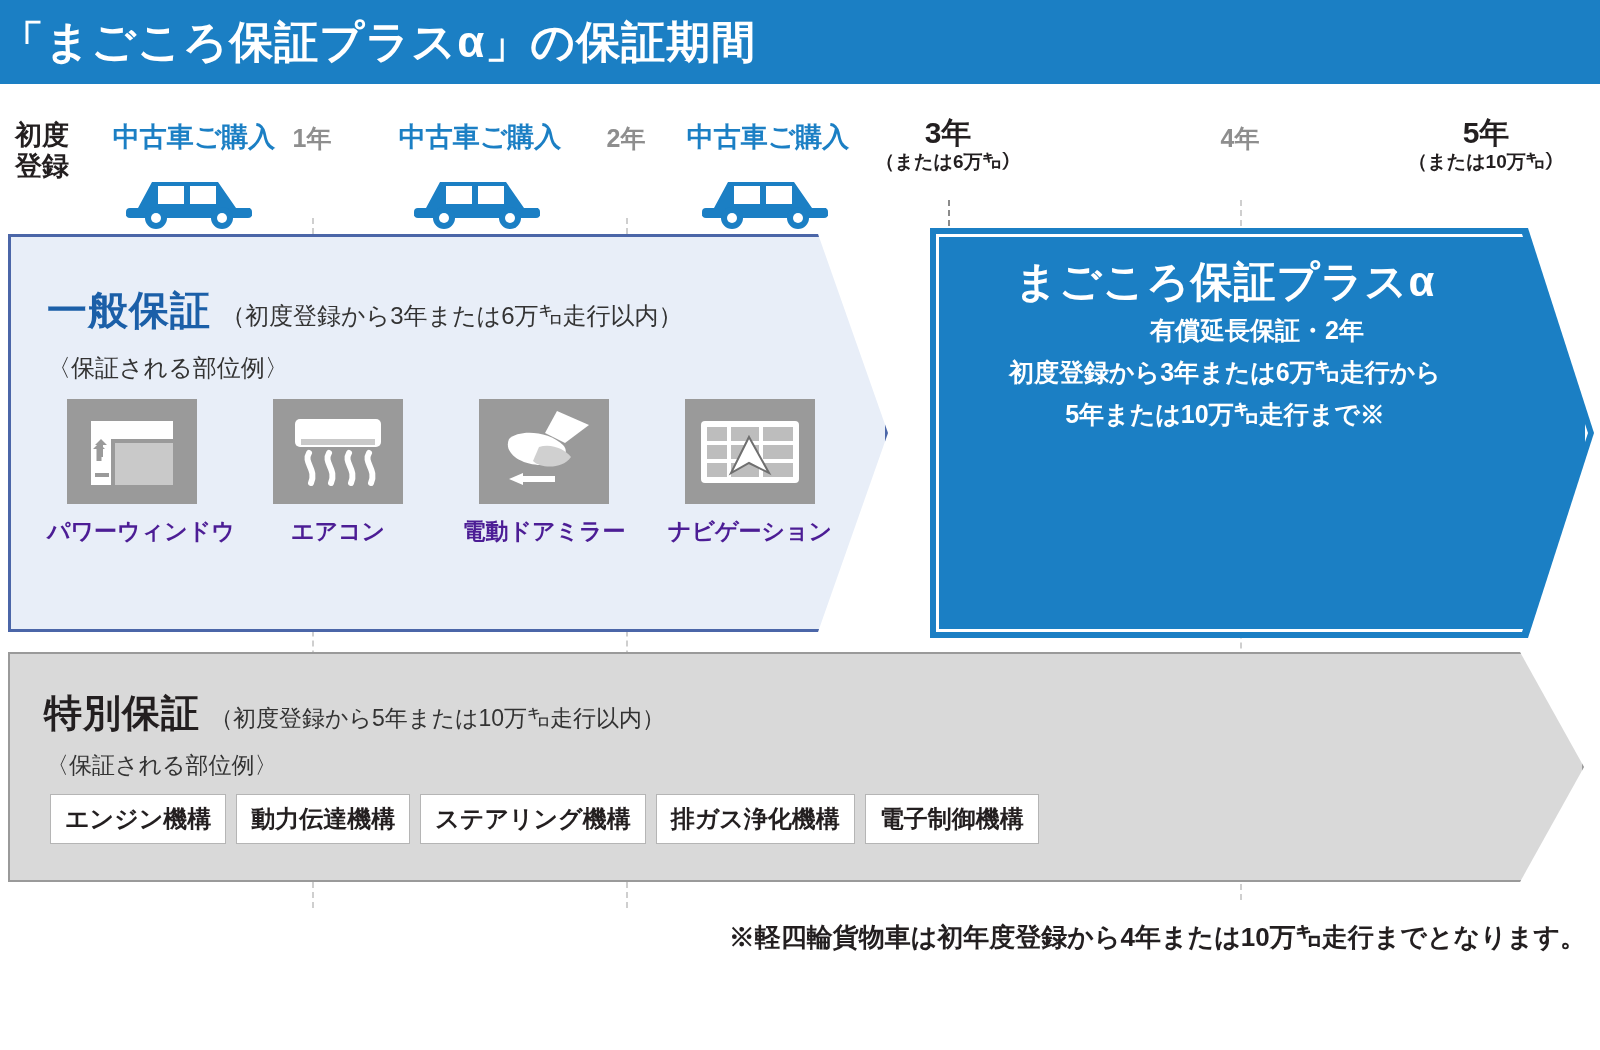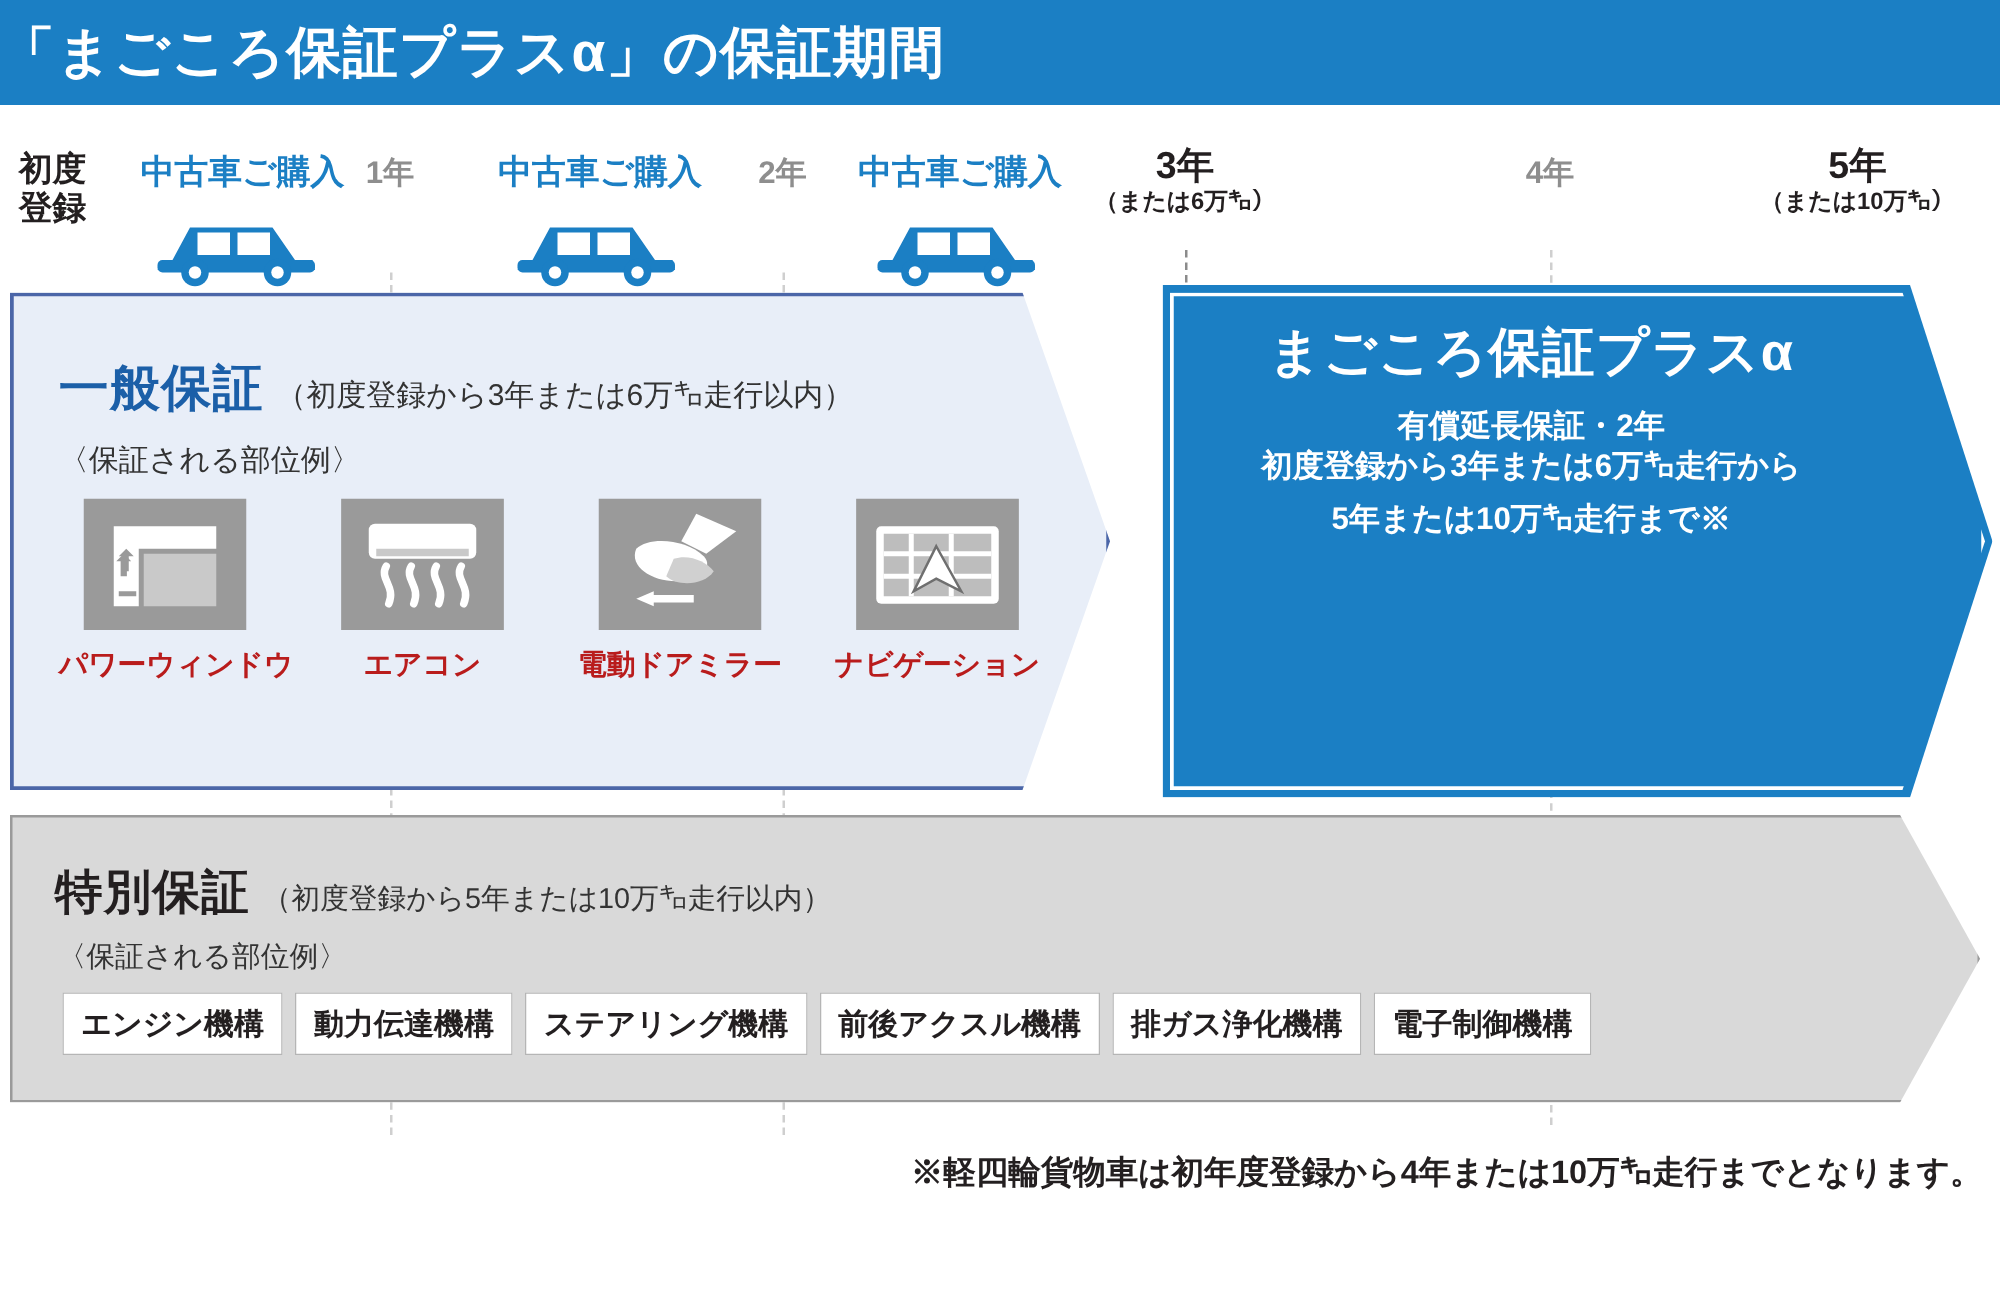--- a/index.html
+++ b/index.html
@@ -125,21 +125,21 @@
     height: 105px;
     margin: 0 auto;
     background: #9a9a9a;
     position: relative;
     overflow: hidden;
   }
   .part-caption {
     margin-top: 12px;
     font-size: 23px;
     font-weight: bold;
-    color: #b91c1c;
+    color: #4c1d95;
     white-space: nowrap;
   }
 
   
   .plus-alpha {
     position: absolute;
     left: 930px;
     top: 228px;
     width: 664px;
     height: 410px;
@@ -168,21 +168,21 @@
   }
   .pa-line {
     position: absolute;
     left: 0;
     width: 590px;
     text-align: center;
     color: #ffffff;
     font-size: 25px;
     font-weight: bold;
   }
-  .pa-line1 { top: 96px; }
+  .pa-line1 { top: 86px; padding-left: 32px; }
   .pa-line2 { top: 128px; }
   .pa-line3 { top: 170px; }
 
   .pa-box {
     position: absolute;
     left: 42px;
     top: 214px;
     width: 510px;
     height: 160px;
     background: #3c9bd6;
@@ -429,19 +429,18 @@
 <div class="special">
   <div class="sp-title">
     <span class="main">特別保証</span>
     <span class="sub">（初度登録から5年または10万㌔走行以内）</span>
   </div>
   <div class="sp-examples-label">〈保証される部位例〉</div>
   <div class="chips">
     <div class="chip">エンジン機構</div>
     <div class="chip">動力伝達機構</div>
     <div class="chip">ステアリング機構</div>
-    <div class="chip">前後アクスル機構</div>
     <div class="chip">排ガス浄化機構</div>
     <div class="chip">電子制御機構</div>
   </div>
 </div>
 
 <div class="footnote">※軽四輪貨物車は初年度登録から4年または10万㌔走行までとなります。</div>
 
 </body></html>

